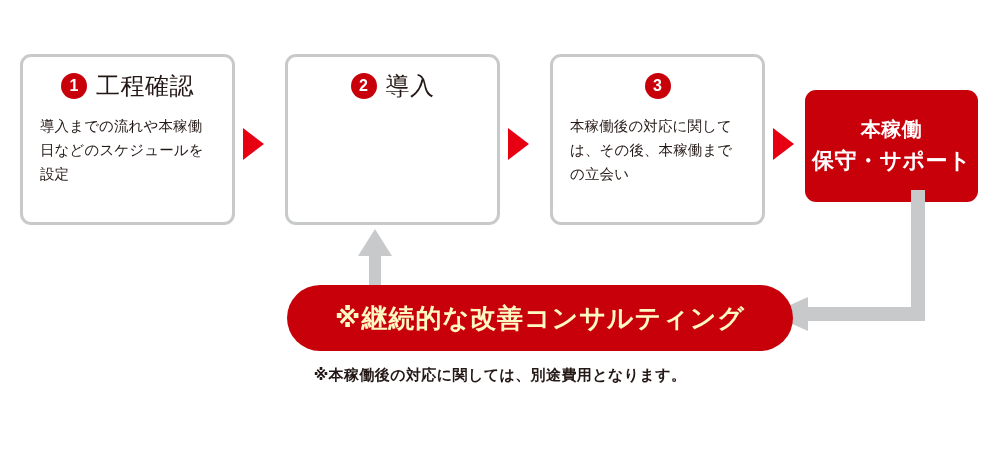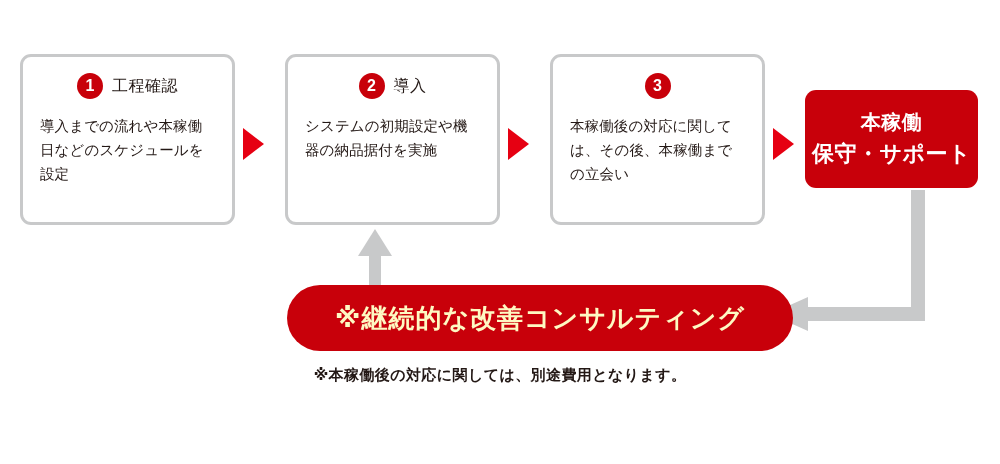--- a/index.html
+++ b/index.html
@@ -50,21 +50,21 @@
     border-radius: 50%;
     background: #c8000a;
     color: #ffffff;
     font-size: 16px;
     font-weight: bold;
     line-height: 26px;
     text-align: center;
     letter-spacing: 0;
   }
   .step-title {
-    font-size: 16px;
+    font-size: 24px;
     font-weight: 500;
     color: #231815;
     letter-spacing: 0.5px;
     white-space: nowrap;
   }
   .step-body {
     padding: 6px 17px 0 17px;
     font-size: 14.5px;
     line-height: 1.65;
     color: #231815;
@@ -83,21 +83,21 @@
   .tri.t1 { left: 243px; top: 128px; }
   .tri.t2 { left: 508px; top: 128px; }
   .tri.t3 { left: 773px; top: 128px; }
 
   
   .final-box {
     position: absolute;
     left: 805px;
     top: 90px;
     width: 173px;
-    height: 98px;
+    height: 112px;
     border-radius: 11px;
     background: #c8000a;
     color: #ffffff;
     display: flex;
     flex-direction: column;
     align-items: center;
     justify-content: center;
     gap: 3px;
   }
   .final-line {
@@ -215,21 +215,20 @@
       <div class="step-title">工程確認</div>
     </div>
     <div class="step-body">導入までの流れや本稼働日などのスケジュールを設定</div>
   </div>
 
   <div class="step-card c2">
     <div class="step-head">
       <div class="badge">2</div>
       <div class="step-title">導入</div>
     </div>
-    <div class="step-body">システムの初期設定や機器の納品据付を実施</div>
   </div>
 
   <div class="step-card c3">
     <div class="step-head">
       <div class="badge">3</div>
     </div>
     <div class="step-body">本稼働後の対応に関しては、その後、本稼働までの立会い</div>
   </div>
 
   <div class="tri t1"></div>

